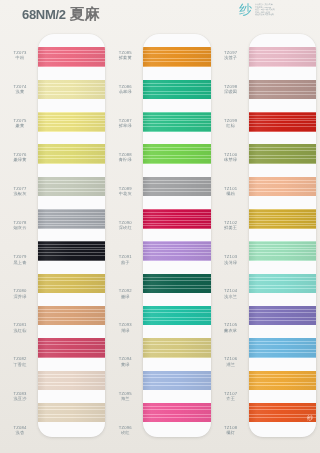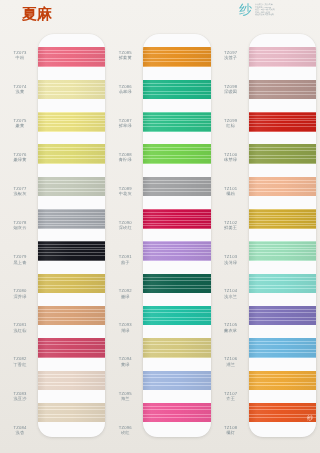--- a/index.html
+++ b/index.html
@@ -27,21 +27,21 @@
   }
   .title-code {
     font-size: 13px;
     font-weight: bold;
     color: #5d6a70;
     letter-spacing: -0.3px;
   }
   .title-main {
     font-size: 15px;
     font-weight: bold;
-    color: #c2410c;
+    color: #737373;
     letter-spacing: 0px;
   }
   .title-sub {
     font-size: 14px;
     font-weight: bold;
     color: #2aa9b8;
     letter-spacing: -0.5px;
   }
   .header-right {
     position: absolute;
@@ -161,20 +161,21 @@
     font-size: 6px;
     color: rgba(255,255,255,0.75);
     line-height: 1;
   }
 </style>
 </head>
 <body>
 
 <div class="header">
   <div class="title-row">
+    <span class="title-code">68NM/2</span>
     <span class="title-main">夏麻</span>
   </div>
   <div class="header-right">
     <span class="brand-mark">纱</span>
     <div class="fineprint">
       <div>产品成分：天竹/亚麻</div>
       <div>支数规格：68NM/2</div>
       <div>捻度：S捻 / Z捻 可定制</div>
       <div>用途：针织 / 机织</div>
       <div>颜色可按客户要求定制</div>

